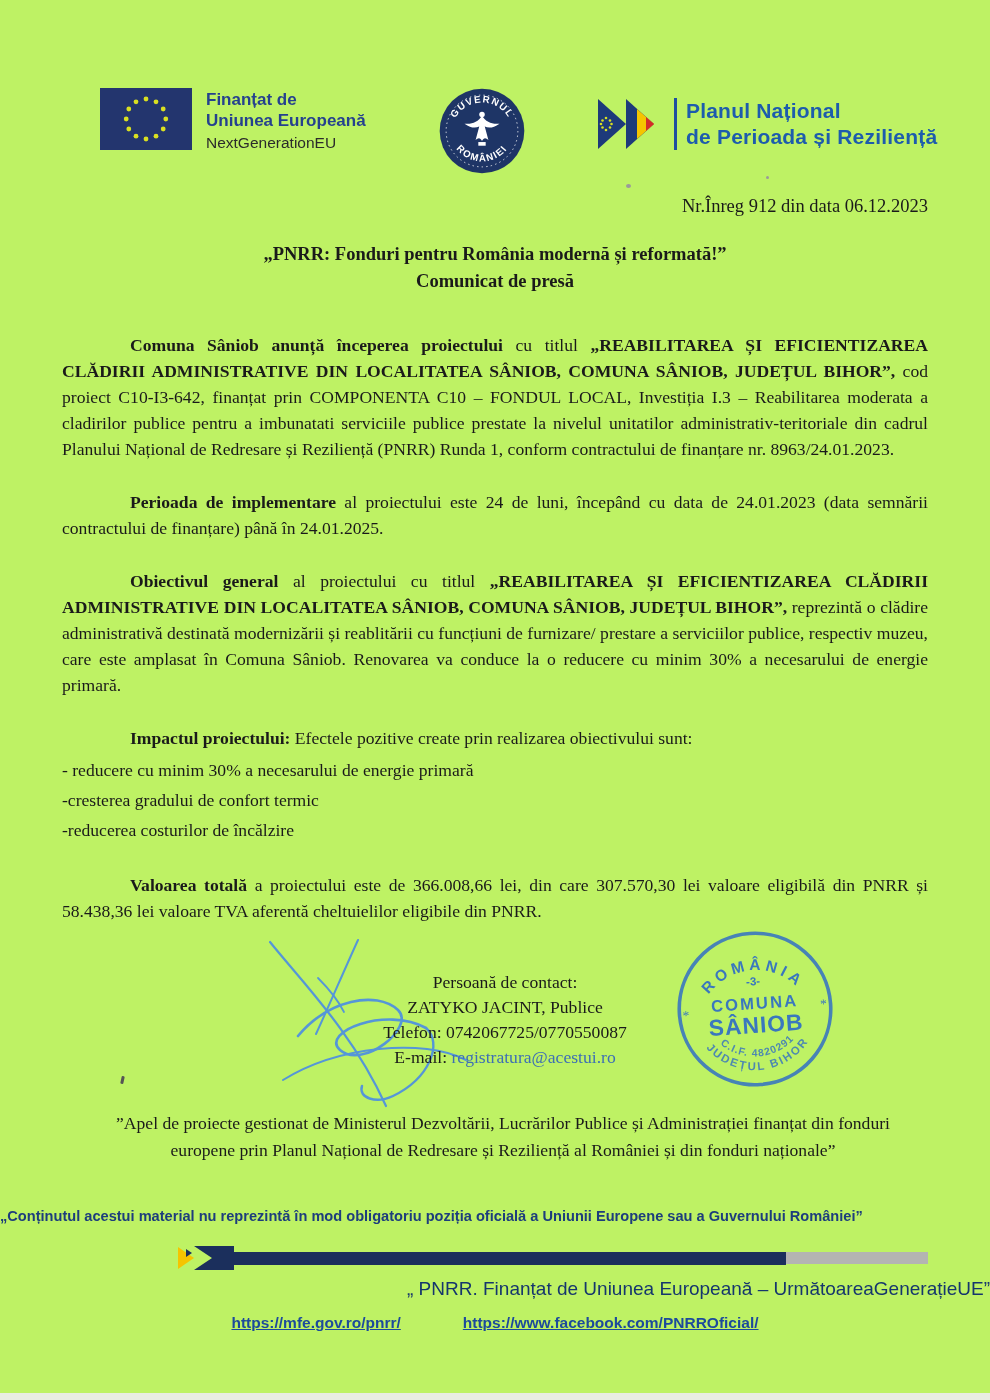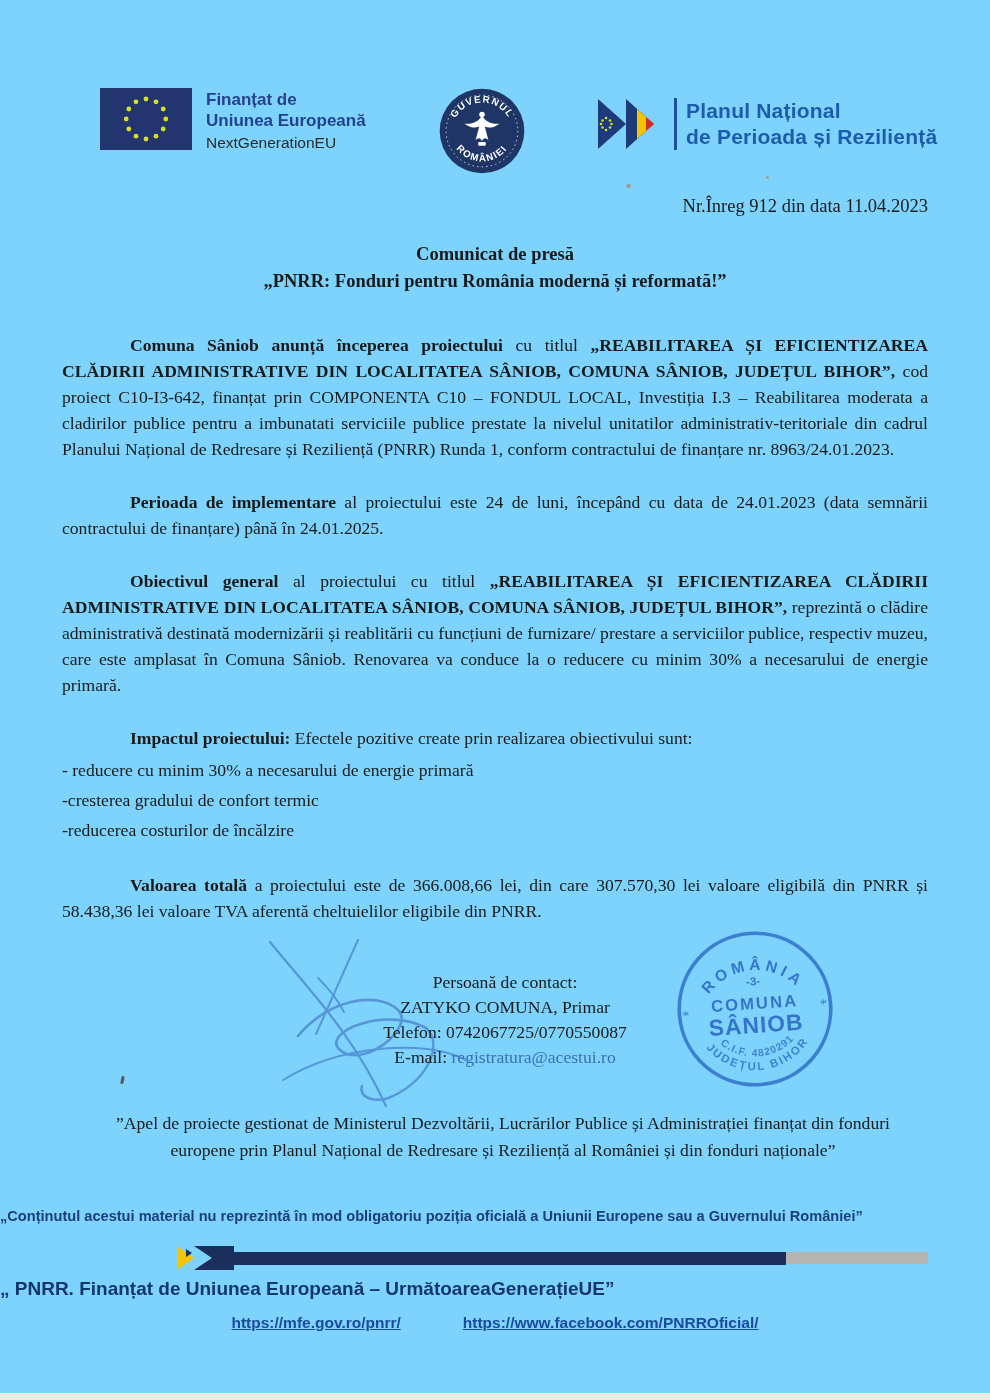--- a/index.html
+++ b/index.html
@@ -1,20 +1,20 @@
 <!DOCTYPE html>
 <html><head>
 <meta charset="utf-8">
 <style>
   html,body{margin:0;padding:0;}
   body{background:#888;}
   .page{
     position:relative;
     width:990px;height:1400px;
-    background:#7dd3fc;
+    background:#bef264;
     overflow:hidden;
     font-family:"Liberation Serif", serif;
     color:#1a1a1a;
   }
   
   .eu-block{position:absolute;top:88px;left:100px;display:flex;gap:14px;}
   .eu-flag{width:92px;height:62px;display:block;}
   .eu-text{padding-top:2px;line-height:1.22;}
   .eu-text .b{font-family:"Liberation Sans",sans-serif;font-weight:700;font-size:17px;color:#25418e;}
   .eu-text .n{font-family:"Liberation Sans",sans-serif;font-size:15.5px;color:#2b2b2b;margin-top:3px;}
@@ -36,22 +36,22 @@
   .signature{position:absolute;top:938px;left:258px;width:230px;height:175px;pointer-events:none;}
   .stamp{position:absolute;top:926px;left:672px;width:166px;height:166px;transform:rotate(-4deg);opacity:.92;}
   
   .apel-quote{position:absolute;top:1110px;left:88px;width:830px;text-align:center;font-size:17.6px;line-height:27px;}
   .disclaimer{position:absolute;top:1208px;left:0;width:100%;
     font-family:"Liberation Sans",sans-serif;font-weight:700;font-size:14.6px;color:#1d3d7c;}
   .footer-bar{position:absolute;top:1246px;left:172px;display:flex;align-items:center;}
   .footer-arrow{width:62px;height:24px;display:block;}
   .bar-navy{width:552px;height:13px;background:#1b2f5c;}
   .bar-gray{width:142px;height:12px;background:#b4b4b2;}
-  .slogan{position:absolute;top:1278px;left:0;width:100%;text-align:left;
-    font-family:"Liberation Sans",sans-serif;font-weight:700;font-size:19px;color:#15366d;}
+  .slogan{position:absolute;top:1278px;left:0;width:100%;text-align:right;
+    font-family:"Liberation Sans",sans-serif;font-weight:400;font-size:19px;color:#15366d;}
   .links{position:absolute;top:1314px;left:0;width:100%;display:flex;justify-content:center;gap:62px;
     font-family:"Liberation Sans",sans-serif;font-weight:700;font-size:15.5px;}
   .links a{color:#1c4a9c;text-decoration:underline;cursor:pointer;}
   .scan-strip{position:absolute;left:0;bottom:0;width:100%;height:7px;background:#e9ede2;}
   .speck{position:absolute;background:#9a9a9a;border-radius:50%;}
   .speck.s1{top:184px;left:626px;width:5px;height:4px;}
   .speck.s2{top:176px;left:766px;width:3px;height:3px;}
   .speck.s3{top:1076px;left:121px;width:3px;height:8px;background:#555;border-radius:1px;transform:rotate(12deg);}
 </style>
 </head>
@@ -125,24 +125,24 @@
     <div class="pnrr-text">
       <div>Planul Național</div>
       <div>de Perioada și Reziliență</div>
     </div>
   </div>
 
   <div class="speck s1"></div>
   <div class="speck s2"></div>
   <div class="speck s3"></div>
 
-  <div class="reg-line">Nr.Înreg 912 din data 11.04.2023</div>
+  <div class="reg-line">Nr.Înreg 912 din data 06.12.2023</div>
   <div class="doc-title">
+    <div>„PNRR: Fonduri pentru România modernă și reformată!”</div>
     <div>Comunicat de presă</div>
-    <div>„PNRR: Fonduri pentru România modernă și reformată!”</div>
   </div>
 
   <div class="body-text">
     <p><b>Comuna Sâniob anunță începerea proiectului</b><span> cu titlul </span><b>„REABILITAREA ȘI EFICIENTIZAREA CLĂDIRII ADMINISTRATIVE DIN LOCALITATEA SÂNIOB, COMUNA SÂNIOB, JUDEȚUL BIHOR”,</b><span> cod proiect C10-I3-642, finanțat prin COMPONENTA C10 – FONDUL LOCAL, Investiția I.3 – Reabilitarea moderata a cladirilor publice pentru a imbunatati serviciile publice prestate la nivelul unitatilor administrativ-teritoriale din cadrul Planului Național de Redresare și Reziliență (PNRR) Runda 1, conform contractului de finanțare nr. 8963/24.01.2023.</span></p>
 
     <p><b>Perioada de implementare</b><span> al proiectului este 24 de luni, începând cu data de 24.01.2023 (data semnării contractului de finanțare) până în 24.01.2025.</span></p>
 
     <p><b>Obiectivul general</b><span> al proiectului cu titlul </span><b>„REABILITAREA ȘI EFICIENTIZAREA CLĂDIRII ADMINISTRATIVE DIN LOCALITATEA SÂNIOB, COMUNA SÂNIOB, JUDEȚUL BIHOR”,</b><span> reprezintă o clădire administrativă destinată modernizării și reablitării cu funcțiuni de furnizare/ prestare a serviciilor publice, respectiv muzeu, care este amplasat în Comuna Sâniob. Renovarea va conduce la o reducere cu minim 30% a necesarului de energie primară.</span></p>
 
     <p style="margin-bottom:6px;"><b>Impactul proiectului:</b><span> Efectele pozitive create prin realizarea obiectivului sunt:</span></p>
@@ -161,21 +161,21 @@
       <path d="M100,2 C85,35 70,70 58,96" stroke-width="2"></path>
       <path d="M40,98 C70,62 118,52 140,72 C158,89 105,132 82,112 C62,94 128,68 168,90" stroke-width="2.6"></path>
       <path d="M168,90 C185,105 172,140 135,158 C118,166 100,160 104,148" stroke-width="2.4"></path>
       <path d="M25,142 C80,108 165,100 208,122" stroke-width="2"></path>
       <path d="M60,40 C72,52 80,62 86,74" stroke-width="1.8"></path>
     </g>
   </svg>
 
   <div class="contact">
     <div>Persoană de contact:</div>
-    <div>ZATYKO COMUNA, Primar</div>
+    <div>ZATYKO JACINT, Publice</div>
     <div>Telefon: 0742067725/0770550087</div>
     <div><span>E-mail: </span><span class="email">registratura@acestui.ro</span></div>
   </div>
 
   <svg class="stamp" viewBox="0 0 160 160">
     <defs>
       <path id="stTop" d="M 25,88 A 56,56 0 0 1 135,88"></path>
       <path id="stCif" d="M 33,96 A 52,52 0 0 0 127,96"></path>
       <path id="stBot" d="M 19,88 A 62,62 0 0 0 141,88"></path>
     </defs>

